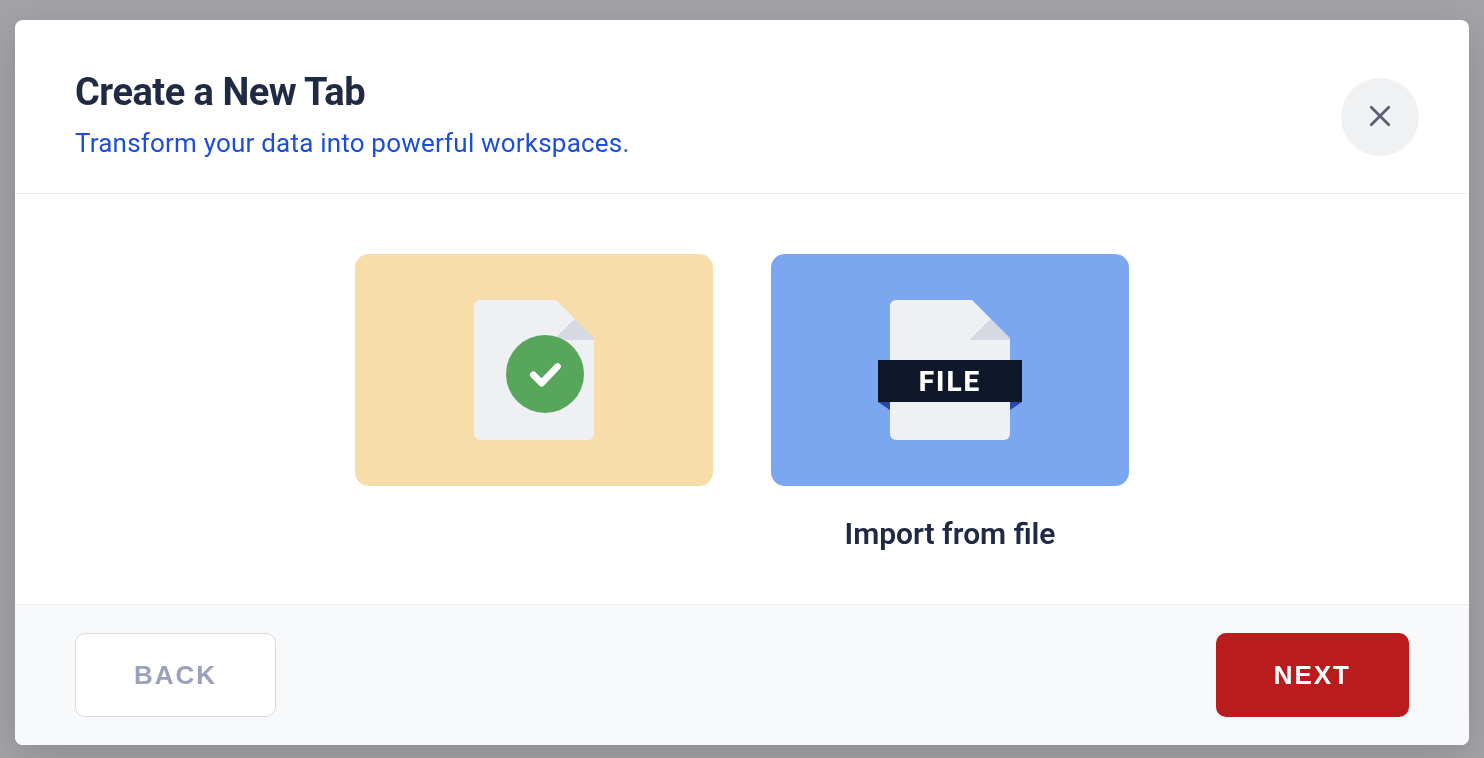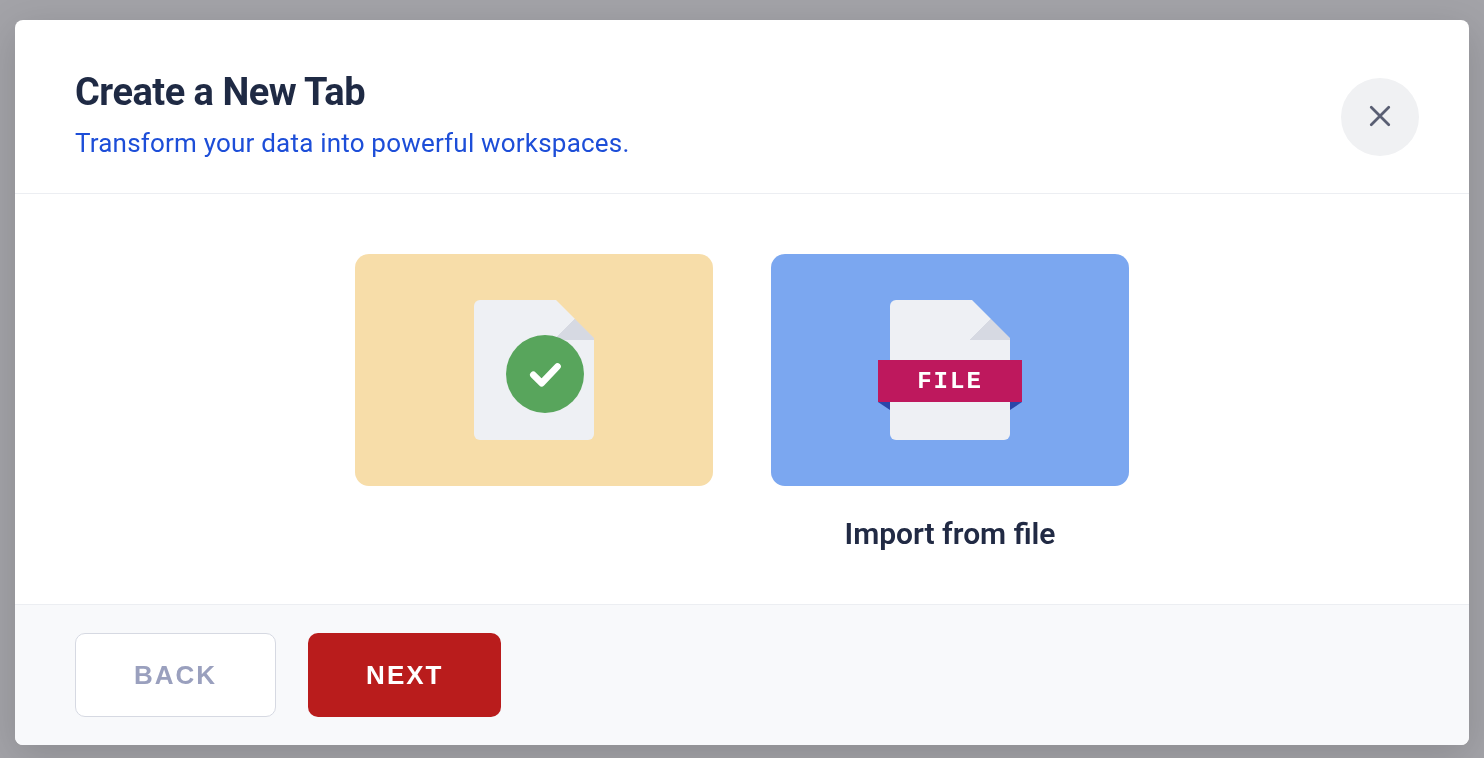--- a/index.html
+++ b/index.html
@@ -125,21 +125,21 @@
       font-size: 30px;
       font-weight: 600;
       color: #212a44;
     }
 
     .modal-footer {
       background: #f8f9fb;
       border-top: 1px solid #eceef2;
       padding: 28px 60px 28px 60px;
       display: flex;
-      justify-content: flex-start;
+      justify-content: space-between;
       align-items: center;
       gap: 32px;
     }
 
     .btn {
       height: 84px;
       border-radius: 10px;
       font-size: 26px;
       font-weight: 700;
       letter-spacing: 2px;
@@ -220,29 +220,28 @@
       stroke-width: 4;
       fill: none;
     }
 
     .file-band {
       position: absolute;
       top: 60px;
       left: -12px;
       right: -12px;
       height: 42px;
-      background: #be185d;
+      background: #0f172a;
       display: flex;
       align-items: center;
       justify-content: center;
       color: #fff;
       font-weight: 800;
-      font-size: 24px;
+      font-size: 28px;
       letter-spacing: 2px;
-      font-family: Liberation Mono, monospace;
     }
     .file-band::before,
     .file-band::after {
       content: '';
       position: absolute;
       bottom: -8px;
       width: 0;
       height: 0;
       border-top: 8px solid #2a46a8;
     }

